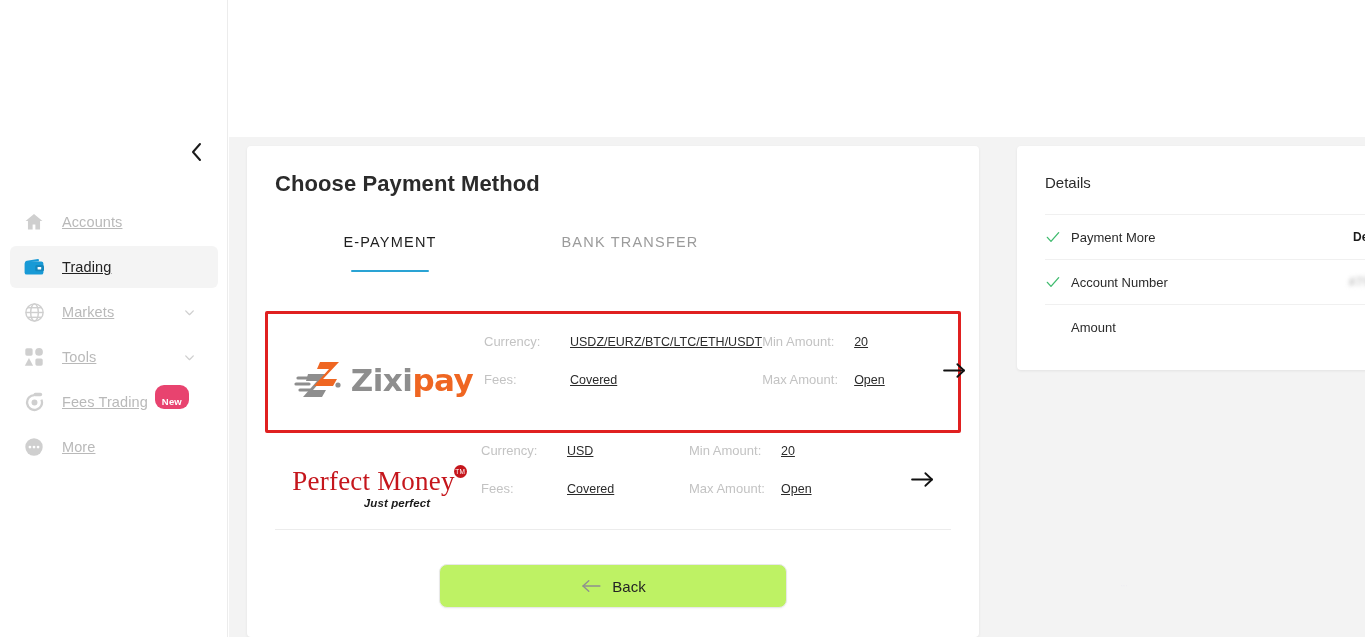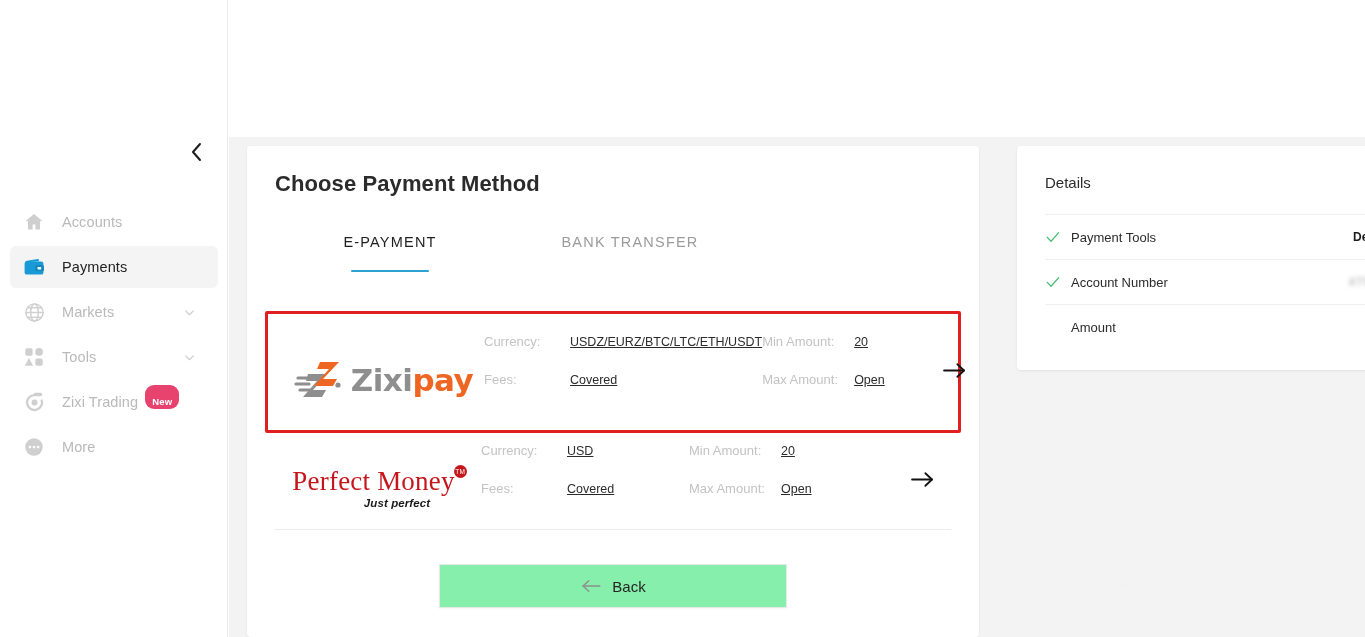--- a/index.html
+++ b/index.html
@@ -61,20 +61,21 @@
     display: flex; align-items: center; justify-content: center;
     flex: 0 0 28px;
     color: #cfcfcf;
   }
   .nav-label {
     margin-left: 14px;
     font-size: 14.5px;
     color: #b9b9b9;
     letter-spacing: .1px;
     white-space: nowrap;
+    text-decoration: underline;
   }
   .nav-item.active .nav-label { color: #222; }
   .nav-item.active .nav-icon { color: #189ad6; }
   .nav-chev {
     position: absolute;
     right: 22px;
     color: #cfcfcf;
     display: flex; align-items: center;
   }
   .badge-new {
@@ -266,23 +267,23 @@
     margin-top: 3px;
     margin-left: 34px;
     letter-spacing: .1px;
   }
 
   
   .back-btn {
     position: absolute;
     left: 192px; top: 418px;
     width: 348px; height: 44px;
-    background: #86efac;
+    background: #bef264;
     border: 1px solid #e8e8e8;
-    border-radius: 0;
+    border-radius: 8px;
     display: flex;
     align-items: center;
     justify-content: center;
     cursor: pointer;
     box-shadow: 0 1px 2px rgba(0,0,0,.04);
   }
   .back-btn .lbl {
     font-size: 15px;
     color: #242424;
     margin-left: 10px;
@@ -377,21 +378,21 @@
 
       <div class="nav-item active">
         <span class="nav-icon">
           <svg width="24" height="24" viewBox="0 0 24 24" fill="none">
             <path d="M3.2 7.6c0-1 .7-1.6 1.7-1.8l11-1.9c.6-.1 1 .3 1 .9v1.4" fill="#189ad6"></path>
             <rect x="2.6" y="6.6" width="18.8" height="13" rx="2.2" fill="#189ad6"></rect>
             <rect x="13.2" y="10.1" width="8.8" height="6.2" rx="1.6" fill="#1487bd"></rect>
             <rect x="15.6" y="11.9" width="3.6" height="2.6" rx="0.6" fill="#ffffff"></rect>
           </svg>
         </span>
-        <span class="nav-label">Payments</span>
+        <span class="nav-label">Trading</span>
       </div>
 
       <div class="nav-item">
         <span class="nav-icon">
           <svg width="23" height="23" viewBox="0 0 24 24" fill="none" stroke="currentColor" stroke-width="1.5">
             <circle cx="12" cy="12" r="9"></circle>
             <ellipse cx="12" cy="12" rx="4" ry="9"></ellipse>
             <line x1="3" y1="12" x2="21" y2="12"></line>
             <line x1="4.6" y1="7" x2="19.4" y2="7"></line>
             <line x1="4.6" y1="17" x2="19.4" y2="17"></line>
@@ -423,21 +424,21 @@
       </div>
 
       <div class="nav-item">
         <span class="nav-icon">
           <svg width="23" height="23" viewBox="0 0 24 24" fill="none">
             <path d="M12 3a9 9 0 1 0 8.3 5.5l-2.2.9A6.6 6.6 0 1 1 12 5.4z" fill="currentColor"></path>
             <circle cx="12" cy="12" r="3.1" fill="currentColor"></circle>
             <rect x="11" y="1.8" width="9" height="3.6" rx="1.8" fill="currentColor"></rect>
           </svg>
         </span>
-        <span class="nav-label">Zixi Trading</span>
+        <span class="nav-label">Fees Trading</span>
         <span class="badge-new">New</span>
       </div>
 
       <div class="nav-item">
         <span class="nav-icon">
           <svg width="22" height="22" viewBox="0 0 24 24" fill="currentColor">
             <circle cx="12" cy="12" r="9.5"></circle>
             <circle cx="7.6" cy="12" r="1.5" fill="#ffffff"></circle>
             <circle cx="12" cy="12" r="1.5" fill="#ffffff"></circle>
             <circle cx="16.4" cy="12" r="1.5" fill="#ffffff"></circle>
@@ -578,21 +579,21 @@
     <div class="details-title">Details</div>
 
     <div class="details-list">
 
       <div class="detail-row">
         <span class="detail-check">
           <svg width="16" height="16" viewBox="0 0 24 24" fill="none" stroke="currentColor" stroke-width="2" stroke-linecap="round" stroke-linejoin="round">
             <polyline points="3.5,12.5 9,18.5 20.5,5.5"></polyline>
           </svg>
         </span>
-        <span class="detail-label">Payment Tools</span>
+        <span class="detail-label">Payment More</span>
         <span class="detail-value">Deposit</span>
       </div>
 
       <div class="detail-row">
         <span class="detail-check">
           <svg width="16" height="16" viewBox="0 0 24 24" fill="none" stroke="currentColor" stroke-width="2" stroke-linecap="round" stroke-linejoin="round">
             <polyline points="3.5,12.5 9,18.5 20.5,5.5"></polyline>
           </svg>
         </span>
         <span class="detail-label">Account Number</span>

